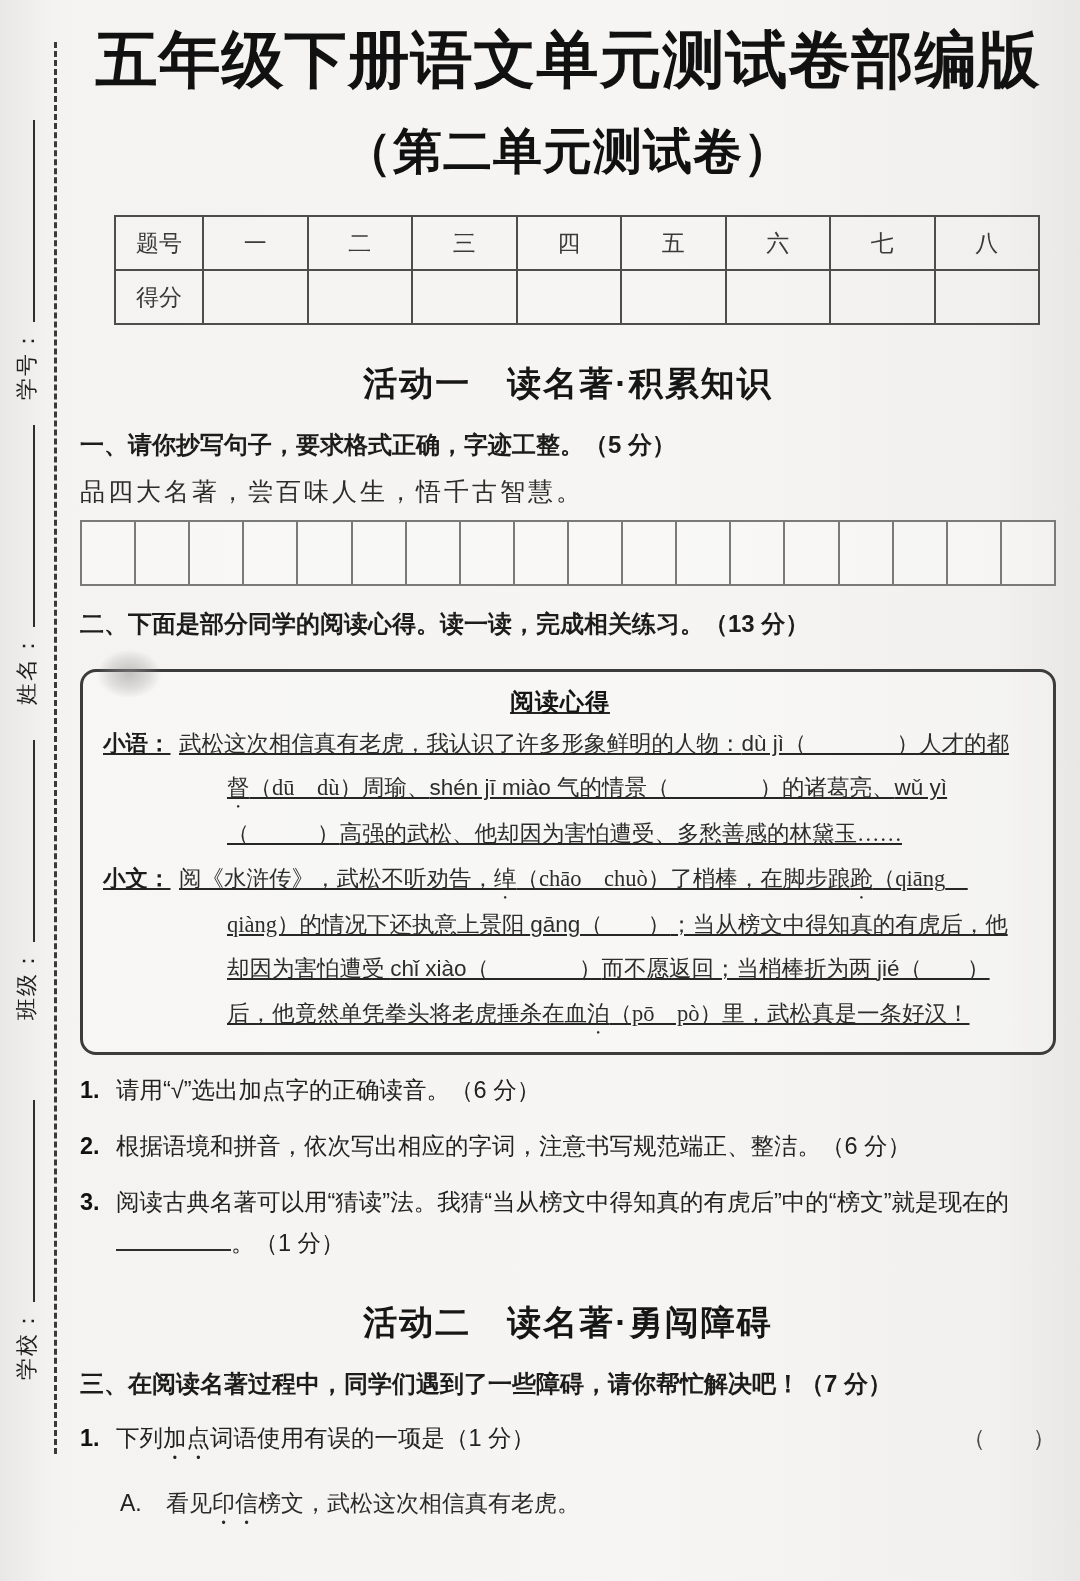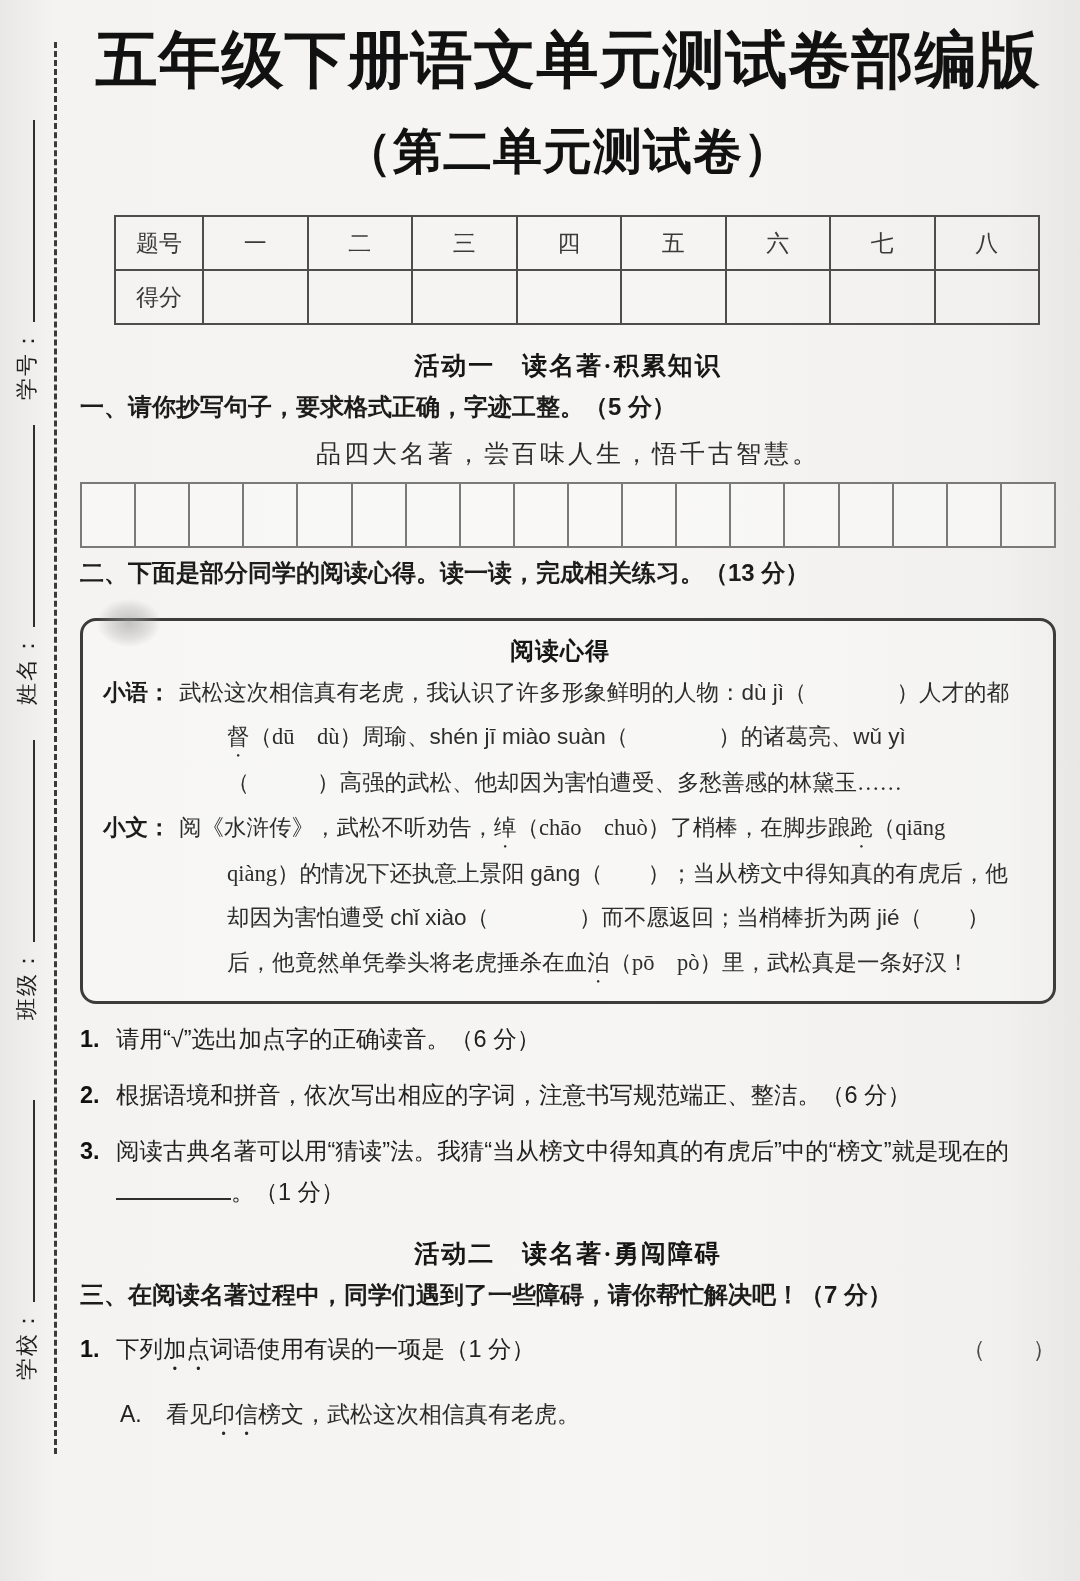--- a/index.html
+++ b/index.html
@@ -20,28 +20,28 @@
   
   .main{position:absolute;left:80px;top:0;width:976px;}
   .title{margin:0;padding-top:24px;font-size:62px;font-weight:bold;text-align:center;letter-spacing:1px;color:#111;line-height:1.15;}
   .subtitle{margin:24px 0 12px;font-size:49px;font-weight:bold;text-align:center;letter-spacing:1px;color:#111;}
   table.score-table{border-collapse:collapse;margin:30px 0 0 34px;width:926px;table-layout:fixed;padding-left:8px;}
   table.score-table th,table.score-table td{
     border:2px solid #4d4d4d;height:52px;text-align:center;vertical-align:middle;
     font-size:23px;font-weight:normal;color:#3a3a3a;padding:0;
   }
   table.score-table .rowhead{width:86px;}
-  .sec-heading{margin-top:24px;text-align:center;font-size:25px;font-weight:bold;color:#161616;letter-spacing:2px;font-family:Liberation Serif, serif;}
-  .stem{margin-top:6px;font-size:24px;font-weight:bold;color:#1c1c1c;line-height:1.55;}
-  .copy-sentence{margin-top:12px;text-align:center;font-family:"Liberation Serif",serif;font-size:25px;color:#2c2c2c;letter-spacing:3px;}
+  .sec-heading{margin-top:36px;text-align:center;font-size:34px;font-weight:bold;color:#161616;letter-spacing:2px;}
+  .stem{margin-top:19px;font-size:24px;font-weight:bold;color:#1c1c1c;line-height:1.55;}
+  .copy-sentence{margin-top:12px;text-align:left;font-family:"Liberation Serif",serif;font-size:25px;color:#2c2c2c;letter-spacing:3px;}
   .write-grid{display:flex;margin-top:12px;width:100%;}
   .write-grid .cell{flex:1;height:62px;border:2px solid #7a7a7a;margin-left:-2px;background:rgba(255,255,255,0.35);}
   .write-grid .cell:first-child{margin-left:0;}
   
-  .notes-box{position:relative;margin-top:26px;border:3px solid #3c3c3c;border-radius:16px;padding:8px 36px 14px 20px;background:rgba(255,255,255,0.25);}
+  .notes-box{position:relative;margin-top:26px;border:3px solid #3c3c3c;border-radius:16px;padding:8px 36px 14px 20px;background:rgba(255,255,255,0.25);text-decoration:underline;}
   .smudge{position:absolute;top:-22px;left:14px;width:64px;height:48px;border-radius:50%;
     background:radial-gradient(ellipse at center,rgba(150,150,150,0.55) 0%,rgba(150,150,150,0.25) 45%,rgba(150,150,150,0) 72%);}
   .box-title{text-align:center;font-size:24px;font-weight:bold;color:#161616;margin:6px 0 4px;letter-spacing:1px;}
   .note{display:flex;font-family:"Liberation Serif",serif;font-size:22.5px;line-height:1.98;color:#2d2d2d;}
   .note .speaker{flex:0 0 76px;font-family:"Liberation Sans",sans-serif;font-weight:bold;color:#1c1c1c;}
   .note .note-text{flex:1;padding-left:48px;text-indent:-48px;}
   .latin{font-family:"Liberation Sans",sans-serif;text-align:center;}
   .em{-webkit-text-emphasis:filled dot;text-emphasis:filled dot;-webkit-text-emphasis-position:under right;text-emphasis-position:under right;}
   
   .subq{display:flex;margin-top:15px;font-size:23.5px;line-height:1.75;color:#222;}
@@ -135,21 +135,21 @@
       </div>
 
     <div class="stem">二、下面是部分同学的阅读心得。读一读，完成相关练习。（13 分）</div>
 
     <div class="notes-box">
       <div class="smudge"></div>
       <div class="box-title">阅读心得</div>
       <div id="notes-list">
           <div class="note">
             <span class="speaker">小语：</span>
-            <span class="note-text"><span>武松这次相信真有老虎，我认识了许多形象鲜明的人物：</span><span class="latin">dù jì（　　　　）</span><span>人才的都</span><span class="em">督</span><span>（dū　dù）周瑜、</span><span class="latin">shén jī miào suàn（　　　　）</span><span>的诸葛亮、</span><span class="latin">wǔ yì（　　　）</span><span>高强的武松、他却因为害怕遭受、多愁善感的林黛玉……</span></span>
+            <span class="note-text"><span>武松这次相信真有老虎，我认识了许多形象鲜明的人物：</span><span class="latin">dù jì（　　　　）</span><span>人才的都</span><span class="em">督</span><span>（dū　dù）周瑜、</span><span class="latin">shén jī miào 气的情景（　　　　）</span><span>的诸葛亮、</span><span class="latin">wǔ yì（　　　）</span><span>高强的武松、他却因为害怕遭受、多愁善感的林黛玉……</span></span>
           </div>
           <div class="note">
             <span class="speaker">小文：</span>
             <span class="note-text"><span>阅《水浒传》，武松不听劝告，</span><span class="em">绰</span><span>（chāo　chuò）了梢棒，在脚步踉</span><span class="em">跄</span><span>（qiāng　qiàng）的情况下还执意上景阳 </span><span class="latin">gāng（　　）</span><span>；当从榜文中得知真的有虎后，他却因为害怕遭受 </span><span class="latin">chǐ xiào（　　　　）</span><span>而不愿返回；当梢棒折为两 </span><span class="latin">jié（　　）</span><span>后，他竟然单凭拳头将老虎捶杀在血</span><span class="em">泊</span><span>（pō　pò）里，武松真是一条好汉！</span></span>
           </div>
         </div>
     </div>
 
     <div id="q2-subqs">
         <div class="subq">

